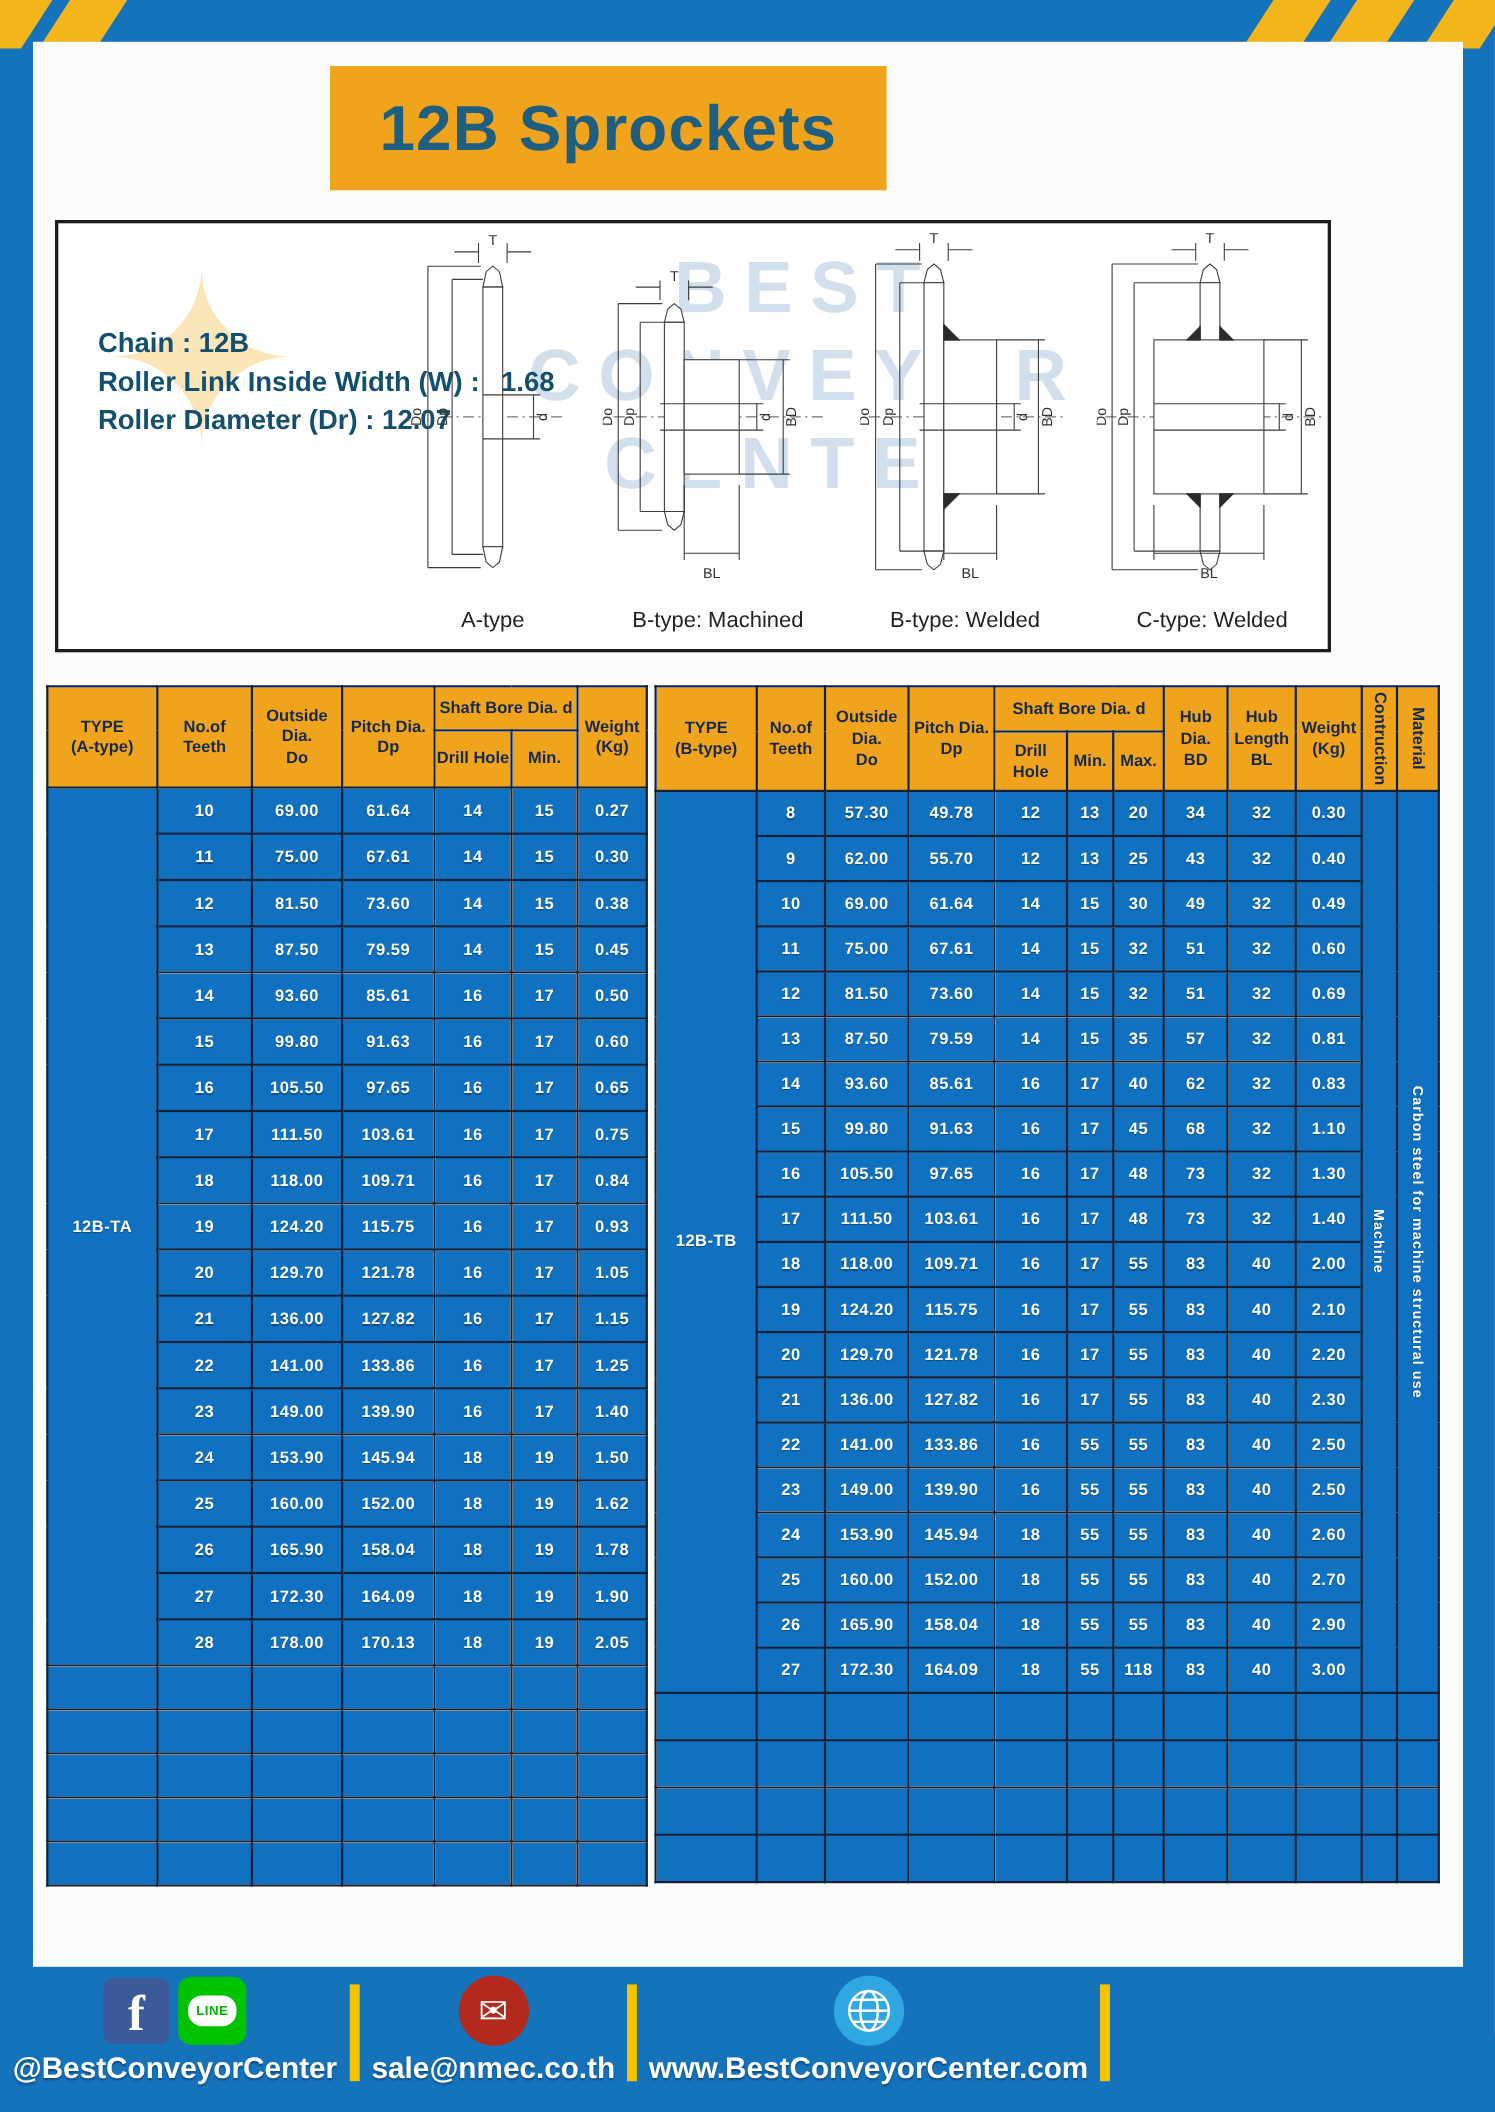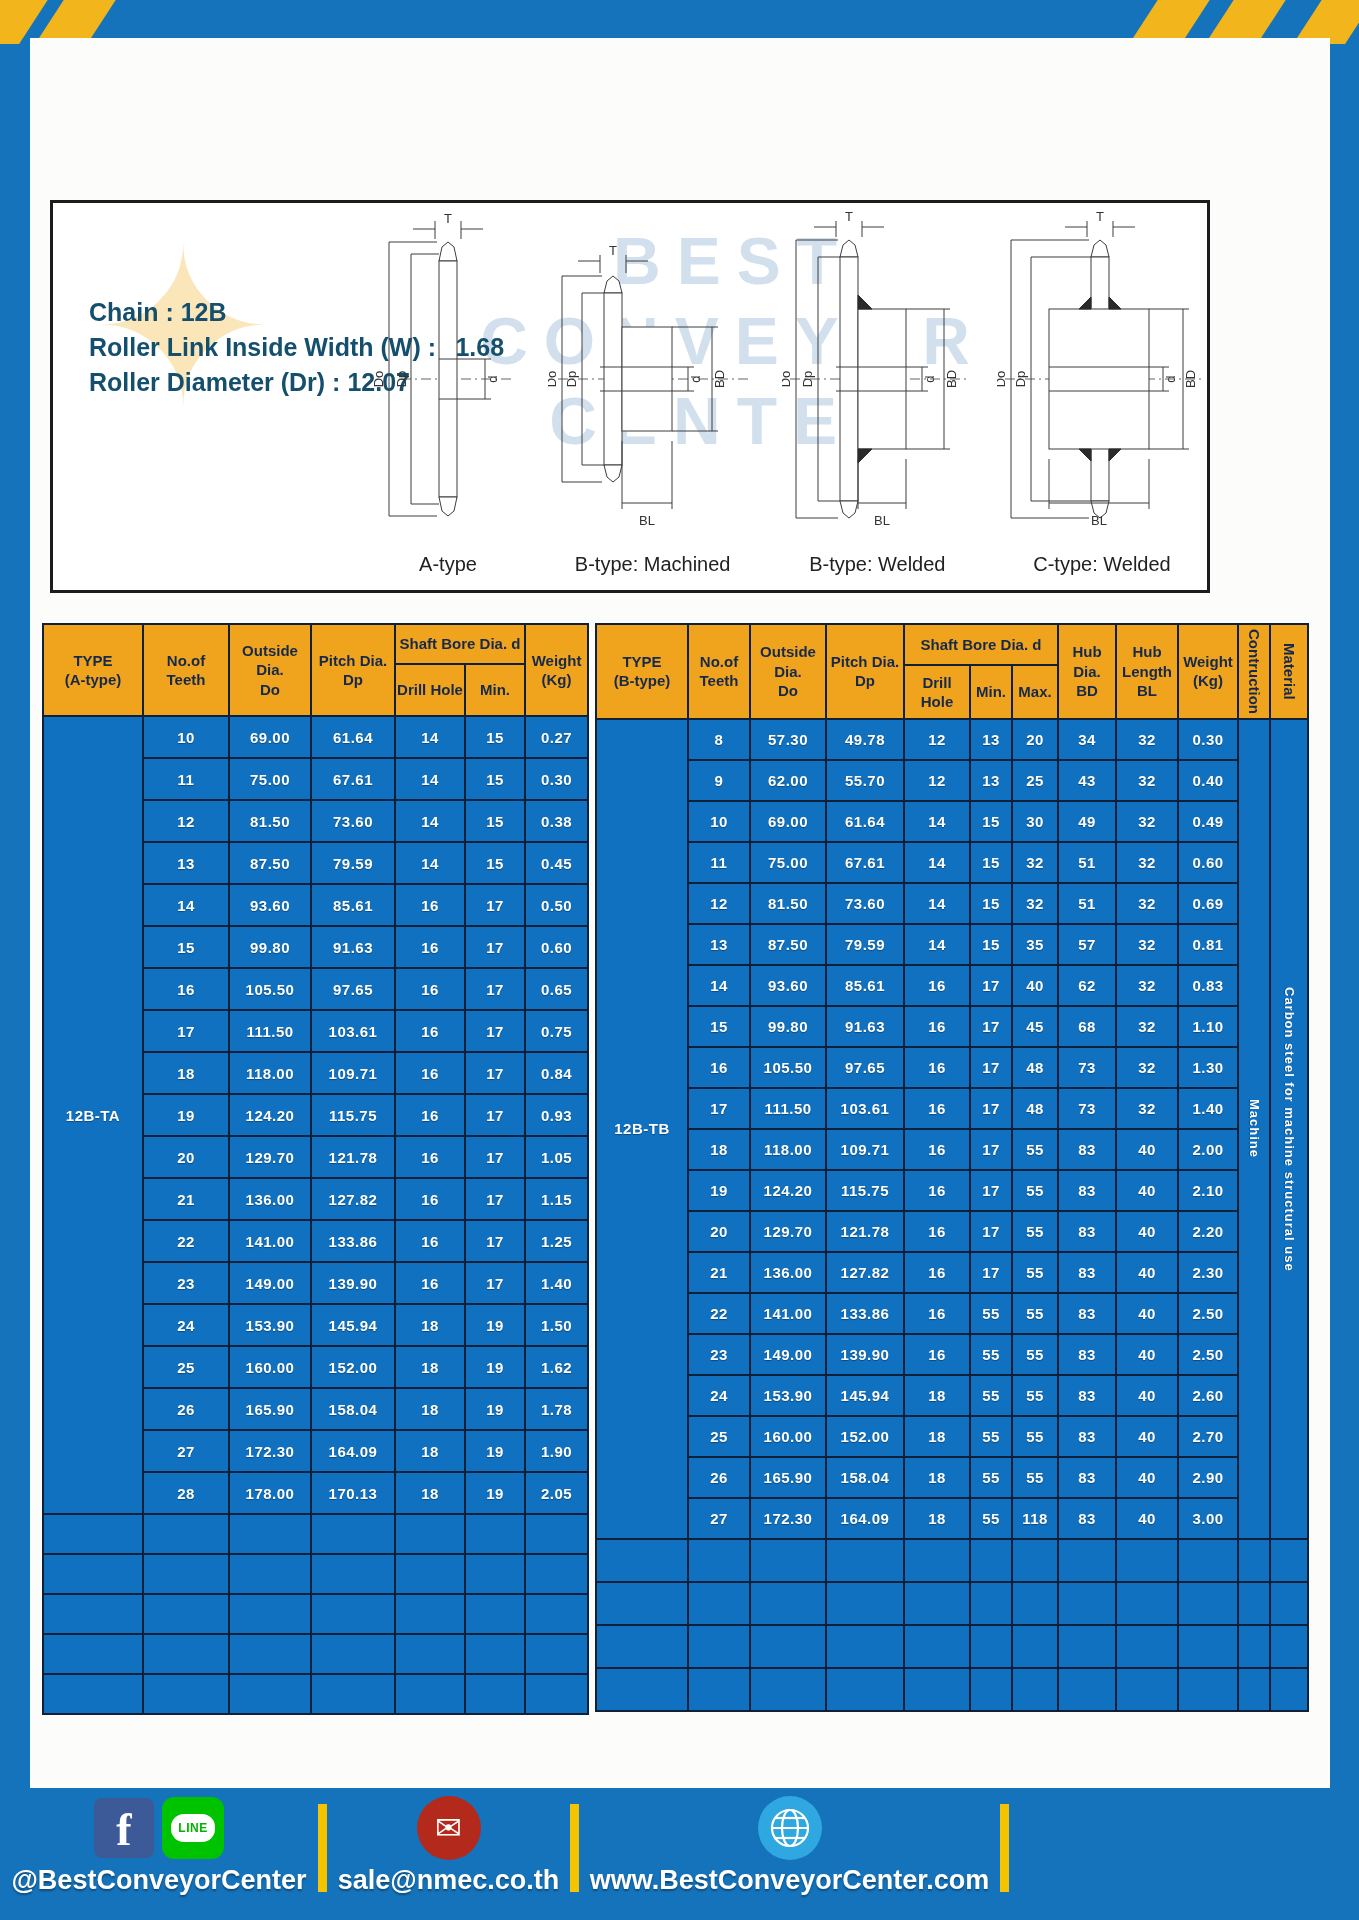--- a/index.html
+++ b/index.html
@@ -70,20 +70,23 @@
 <div class="page">
 
   <div class="stripe" style="left:-16px;"></div>
   <div class="stripe" style="left:52px;"></div>
   <div class="stripe" style="left:1146px;"></div>
   <div class="stripe" style="left:1222px;"></div>
   <div class="stripe" style="left:1310px;"></div>
 
   <div class="card"></div>
 
+  <div class="title-box">
+    <h1>12B Sprockets</h1>
+  </div>
 
   <div class="panel">
     <div class="wm-star">✦</div>
     <div class="watermark">
       <div>BEST</div>
       <div>CONVEYOR</div>
       <div>CENTER</div>
     </div>
 
     <div class="specs">

